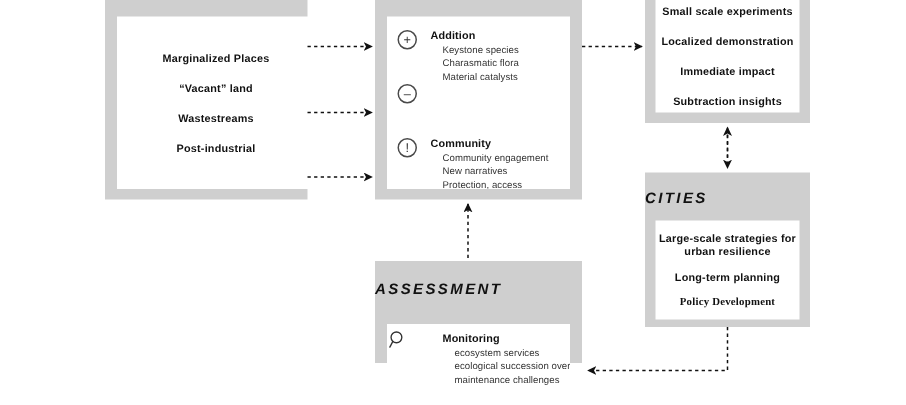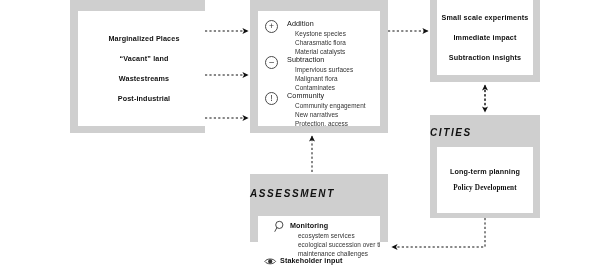--- a/index.html
+++ b/index.html
@@ -81,21 +81,21 @@
     line-height: 1;
     color: #333333;
     flex: 0 0 auto;
     margin-top: 0.5px;
   }
   .op-body {
     margin-left: 9px;
   }
   .op-title {
     font-size: 7.2px;
-    font-weight: normal;
+    font-weight: bold;
     color: #111111;
     line-height: 1.25;
     letter-spacing: 0.1px;
   }
   .op-sub {
     margin-left: 8px;
     margin-top: 1px;
   }
   .op-sub .sub-line {
     font-size: 6.4px;
@@ -172,28 +172,20 @@
           <div class="op-sub">
             <div class="sub-line">Keystone species</div>
             <div class="sub-line">Charasmatic flora</div>
             <div class="sub-line">Material catalysts</div>
           </div>
         </div>
       </div>
 
       <div class="op-group" style="left:7px; top:44px;">
         <div class="op-icon">–</div>
-        <div class="op-body">
-          <div class="op-title">Subtraction</div>
-          <div class="op-sub">
-            <div class="sub-line">Impervious surfaces</div>
-            <div class="sub-line">Malignant flora</div>
-            <div class="sub-line">Contaminates</div>
-          </div>
-        </div>
       </div>
 
       <div class="op-group" style="left:7px; top:80px;">
         <div class="op-icon">!</div>
         <div class="op-body">
           <div class="op-title">Community</div>
           <div class="op-sub">
             <div class="sub-line">Community engagement</div>
             <div class="sub-line">New narratives</div>
             <div class="sub-line">Protection, access</div>
@@ -201,68 +193,60 @@
         </div>
       </div>
 
     </div>
   </div>
 
   <div class="frame" style="left:430px; top:0px; width:110px; height:82px;">
     <div class="inner" style="left:7px; top:0px; width:96px; height:75px;">
       <div class="centered-list">
         <div class="line">Small scale experiments</div>
+        <div class="line">Localized demonstration</div>
         <div class="line">Immediate impact</div>
         <div class="line">Subtraction insights</div>
       </div>
     </div>
   </div>
 
   <div class="frame" style="left:430px; top:115px; width:110px; height:103px;">
     <div class="section-title" style="top:12px; left:0;">CITIES</div>
     <div class="inner" style="left:7px; top:32px; width:96px; height:66px;">
       <div class="centered-list">
+        <div class="line" style="white-space:pre-line; margin:4px 0;">Large-scale strategies for
+urban resilience</div>
         <div class="line" style="margin:4px 15px;">Long-term planning</div>
         <div class="line" style="margin:4px 0;font-family:Liberation Serif, serif;">Policy Development</div>
       </div>
     </div>
   </div>
 
   <div class="frame" style="left:250px; top:174px; width:138px; height:68px;">
     <div class="section-title" style="top:14px; left:0;">ASSESSMENT</div>
     <div class="inner" style="left:8px; top:42px; width:122px; height:54px;">
 
-      <div class="as-group" style="left:15px; top:5px;">
+      <div class="as-group" style="left:0; top:5px;gap:20px;">
         <div class="as-iconwrap">
           <svg width="13" height="13" viewBox="0 0 13 13">
             <circle cx="5.3" cy="4.9" r="3.6" fill="none" stroke="#333333" stroke-width="0.9"></circle>
             <line x1="2.9" y1="7.6" x2="0.9" y2="11.4" stroke="#333333" stroke-width="0.9" stroke-linecap="round"></line>
           </svg>
         </div>
         <div class="as-body">
           <div class="as-title">Monitoring</div>
           <div class="as-sub">
             <div class="sub-line">ecosystem services</div>
             <div class="sub-line">ecological succession over time</div>
             <div class="sub-line">maintenance challenges</div>
           </div>
         </div>
       </div>
 
-      <div class="as-group" style="left:5px; top:40px;">
-        <div class="as-iconwrap">
-          <svg width="13" height="9" viewBox="0 0 13 9" style="margin-top:2px;">
-            <path d="M0.8 4.4 C3 1.2, 9.3 1.2, 11.6 4.4 C9.3 7.6, 3 7.6, 0.8 4.4 Z" fill="none" stroke="#333333" stroke-width="0.9"></path>
-            <circle cx="6.2" cy="4.4" r="2.1" fill="#333333"></circle>
-          </svg>
-        </div>
-        <div class="as-body">
-          <div class="as-title">Stakeholder input</div>
-        </div>
-      </div>
 
     </div>
   </div>
 
   <svg class="arrows" viewBox="0 0 604 270">
     <defs>
       <marker id="ah" markerWidth="7" markerHeight="7" refX="5.6" refY="3" orient="auto" markerUnits="userSpaceOnUse">
         <path d="M0,0 L6.2,3 L0,6 L1.6,3 Z" fill="#111111"></path>
       </marker>
       <marker id="ahb" markerWidth="7" markerHeight="7" refX="5.6" refY="3" orient="auto" markerUnits="userSpaceOnUse">

